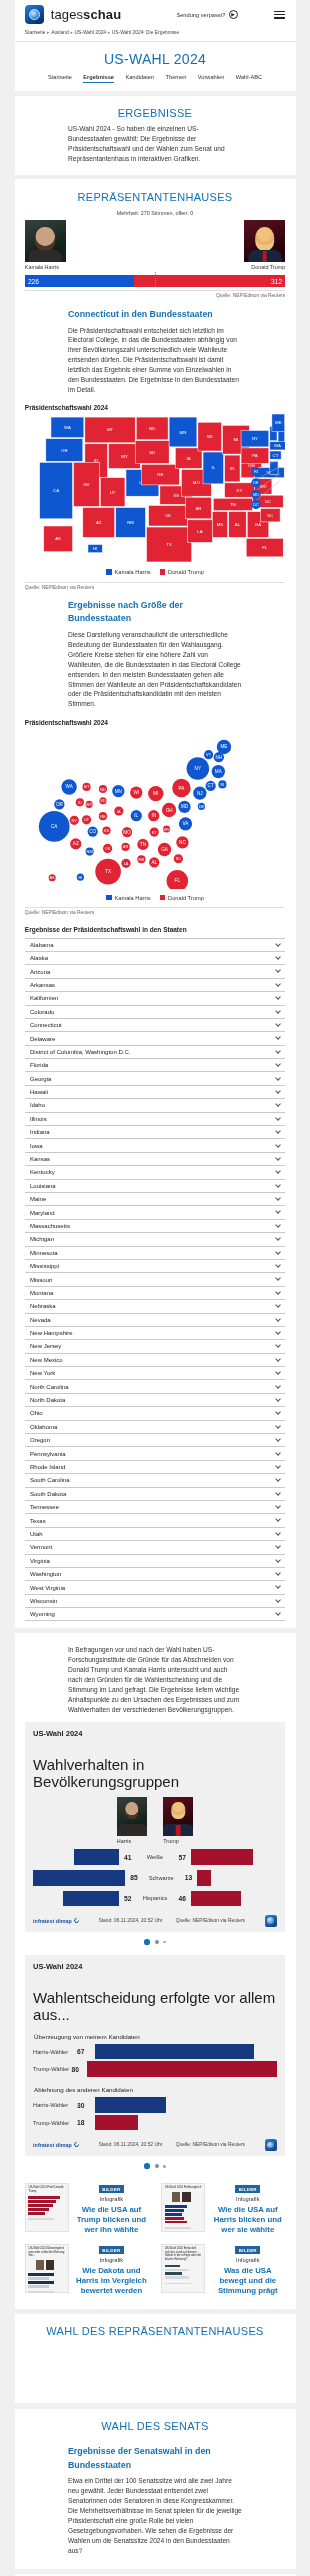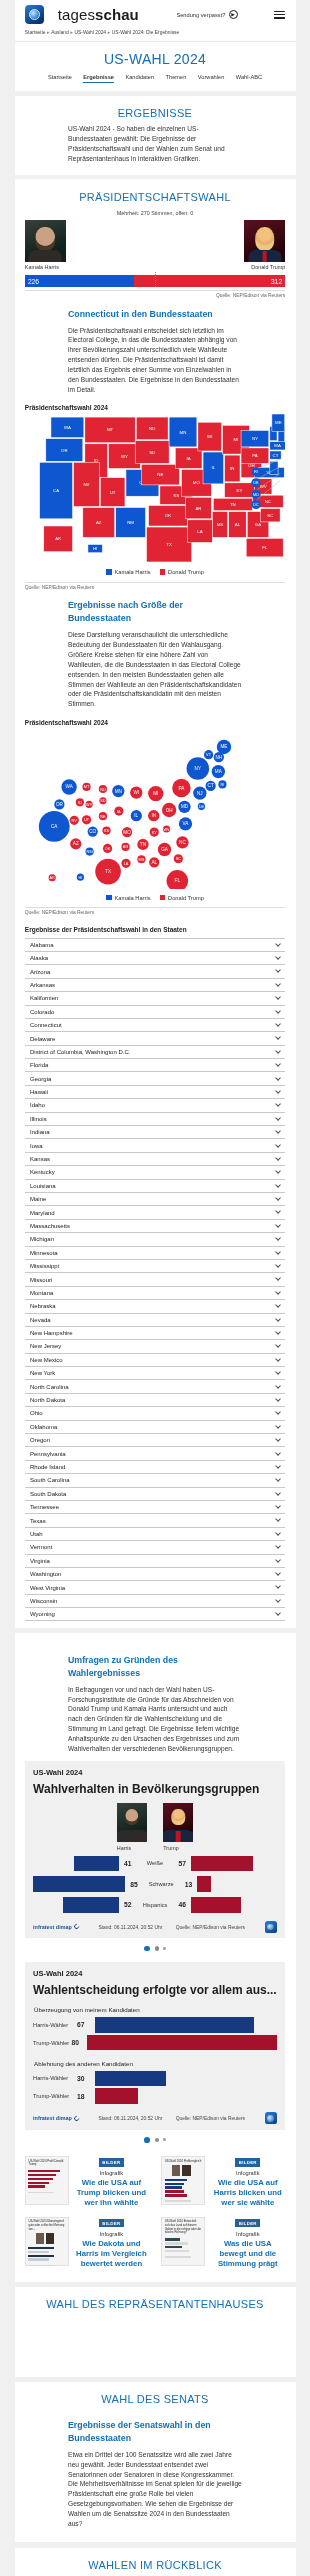--- a/index.html
+++ b/index.html
@@ -8,21 +8,21 @@
   .card { background:#fff; margin:0 14.5px 4.7px 14.5px; position:relative; }
 
   
   .topbar { display:flex; align-items:center; padding:5.2px 10.3px 2.1px 10.3px; }
   .ts-logo { width:19px; height:19px; border-radius:4.1px;
     background:linear-gradient(145deg,#2a7fd4 0%,#0b3f86 70%,#062a5e 100%);
     display:flex; align-items:center; justify-content:center; }
   .ts-globe { width:11.4px; height:11.4px; border-radius:50%;
     background:radial-gradient(circle at 35% 35%,#cfe6ff 0%,#5aa6e8 45%,#0d4d9e 100%);
     border:1px solid #dce9f7; }
-  .wordmark { font-size:15px; color:#1d1d1d; margin-left:14px; letter-spacing:0.1px; }
+  .wordmark { font-size:13px; color:#1d1d1d; margin-left:7px; letter-spacing:0.1px; }
   .wordmark b { font-weight:bold; }
   .sendung { margin-left:auto; display:flex; align-items:center; gap:3.1px; font-size:5.7px; color:#333; }
   .play { width:9.3px; height:9.3px; border:0.8px solid #222; border-radius:50%; display:flex;
     align-items:center; justify-content:center; font-size:4.7px; color:#222; }
   .burger { margin-left:36px; width:11.4px; display:flex; flex-direction:column; gap:2.1px; cursor:pointer; }
   .burger span { height:1.3px; background:#222; border-radius:0.5px; }
   .crumbs { padding:3.1px 10.3px 5.2px 10.3px; font-size:4.9px; color:#444; border-bottom:0.5px solid #e5e5e5; }
   .crumbs .sep { color:#888; margin:0 1.6px; }
   .hero-title { text-align:center; color:#1470b4; font-size:14px; letter-spacing:0.3px; padding:9.3px 0 6.2px 0; font-weight:normal; }
   .tabs { display:flex; justify-content:center; gap:11.4px; padding:1px 0 8.3px 0; font-size:5.7px; color:#333; }
@@ -75,21 +75,21 @@
   .acc { margin:0 10.3px; }
   .acc-row { display:flex; align-items:center; justify-content:space-between;
     height:13.4px; border-top:0.5px solid #c9c9c9; font-size:6px; color:#222; cursor:pointer; }
   .acc-row:last-child { border-bottom:0.5px solid #c9c9c9; }
   .acc-row .nm { padding-left:5.2px; }
   .acc-row .chev { margin-right:5.2px; }
 
   
   .chart-panel { background:#f0f0f0; margin:7.2px 10.3px 0 10.3px; padding:7.2px 8.3px 5.2px 8.3px; }
   .kicker { font-size:7.5px; font-weight:bold; color:#1d1d1d; }
-  .chart-title { font-size:12px; color:#1d1d1d; font-weight:bold; margin-top:5px; }
+  .chart-title { font-size:15px; color:#1d1d1d; font-weight:normal; margin-top:18px; }
   .ph-row { display:flex; justify-content:center; gap:16.5px; margin-top:7.2px; }
   .ph-cell { width:30px; }
   .mini-photo { width:30px; height:39px; }
   .mini-photo .head{ width:13.4px; height:16.5px; top:5.2px; }
   .ph-name { font-size:5.4px; color:#333; margin-top:2.1px; }
   .vs-row { display:flex; align-items:center; margin-top:5.2px; }
   .vs-left { flex:1; display:flex; justify-content:flex-end; }
   .vs-right { flex:1; }
   .vs-num { width:17.6px; text-align:center; font-weight:bold; font-size:6.7px; color:#1d1d1d; }
   .vs-cat { width:37px; text-align:center; font-size:5.7px; color:#333; }
@@ -168,21 +168,21 @@
       <span class="tab">Wahl-ABC</span>
     </div>
 </div>
 
 <div class="card" style="margin-bottom:4.1px;">
   <h2 class="sec-title">ERGEBNISSE</h2>
   <p class="txtcol" style="padding-bottom:11.4px;">US-Wahl 2024 - So haben die einzelnen US-Bundesstaaten gewählt: Die Ergebnisse der Präsidentschaftswahl und der Wahlen zum Senat und Repräsentantenhaus in interaktiven Grafiken.</p>
 </div>
 
 <div class="card" style="margin-bottom:5.2px; padding-bottom:7.2px;">
-  <h2 class="sec-title">PRÄSIDENTSCHAFTSWAHL</h2>
+  <h2 class="sec-title">REPRÄSENTANTENHAUSES</h2>
   <div class="majority">Mehrheit: 270 Stimmen, offen: 0</div>
 
   <div class="cand-row">
     <div class="photo harris">
         <div class="head"></div>
         <div class="torso"></div>
       </div>
     <div class="photo trump">
         <div class="head"></div>
         <div class="torso"></div>
@@ -644,21 +644,20 @@
    </div>
       <div class="acc-row">
      <span class="nm">Wyoming</span>
         <i class="chev"></i>
    </div>
     </div>
 </div>
 
 <div class="card" style="margin-bottom:5.2px;">
   <div class="txtcol" style="padding-top:12.4px;">
-    <h3>Umfragen zu Gründen des Wahlergebnisses</h3>
     <p>In Befragungen vor und nach der Wahl haben US-Forschungsinstitute die Gründe für das Abschneiden von Donald Trump und Kamala Harris untersucht und auch nach den Gründen für die Wahlentscheidung und die Stimmung im Land gefragt. Die Ergebnisse liefern wichtige Anhaltspunkte zu den Ursachen des Ergebnisses und zum Wahlverhalten der verschiedenen Bevölkerungsgruppen.</p>
   </div>
 
   <div class="chart-panel">
     <div class="kicker">US-Wahl 2024</div>
     <div class="chart-title">Wahlverhalten in Bevölkerungsgruppen</div>
     <div class="ph-row">
       <div class="ph-cell">
         <div class="photo harris mini-photo">
             <div class="head"></div>

